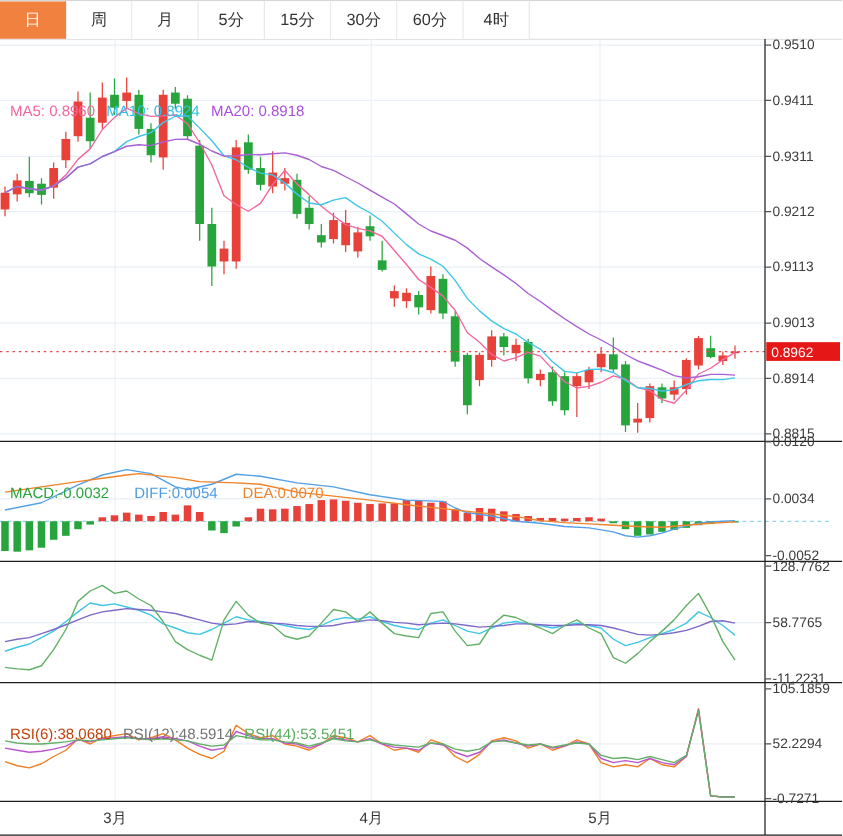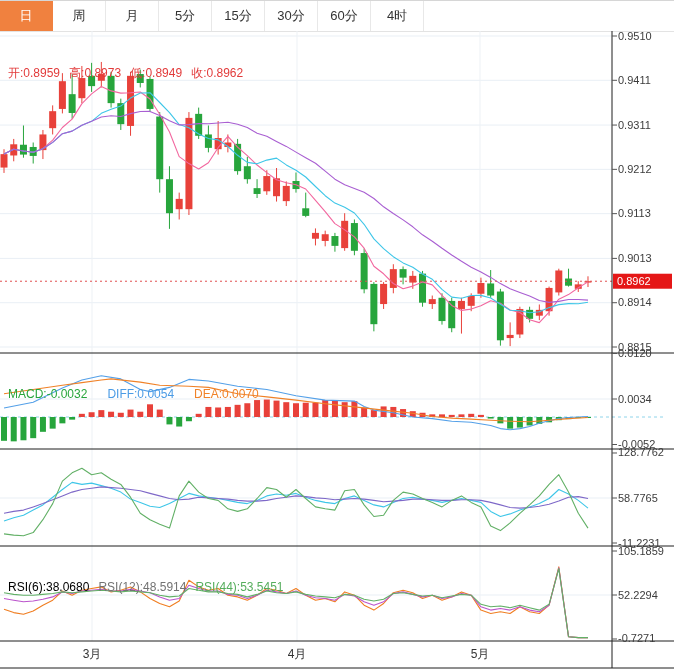--- a/index.html
+++ b/index.html
@@ -14,21 +14,21 @@
   svg{position:absolute;left:0;top:0;}
   .hdr{position:absolute;display:flex;gap:9px;font-size:12px;white-space:nowrap;pointer-events:none;}
   .hdr span{font-weight:400;}
   .r1{left:8px;top:34px;}
   .r2{left:8px;top:51px;}
   .rmacd{left:8px;top:356px;gap:20px;}
   .rkdj{left:8px;top:452px;}
   .rrsi{left:8px;top:549px;}
   .c-red{color:#e23b3b;} .c-pink{color:#f2679f;} .c-cyan{color:#2fc0e4;} .c-purple{color:#a94fe0;}
   .c-green{color:#27a53c;} .c-blue{color:#4a9be5;} .c-orange{color:#f08228;}
-  .c-dpurple{color:#8468cf;} .c-rorange{color:#000000;} .c-magenta{color:#737373;} .c-jgreen{color:#55ad5c;}
+  .c-dpurple{color:#8468cf;} .c-rorange{color:#c2410c;} .c-magenta{color:#737373;} .c-jgreen{color:#55ad5c;}
 </style>
 </head>
 <body>
 
 <div class="app">
   <div class="tabbar">
     <div class="tab active">日</div>
     <div class="tab">周</div>
     <div class="tab">月</div>
     <div class="tab">5分</div>
@@ -308,25 +308,24 @@
           <line x1="612" y1="564" x2="617" y2="564" stroke="#555"></line>
           <text x="618" y="567.5" font-size="11" fill="#3c3c3c">52.2294</text>
           <line x1="612" y1="607.9984214024593" x2="617" y2="607.9984214024593" stroke="#555"></line>
           <text x="618" y="611.4984214024593" font-size="11" fill="#3c3c3c">-0.7271</text>
           <text x="92" y="627" font-size="12" fill="#333" text-anchor="middle">3月</text>
           <text x="297" y="627" font-size="12" fill="#333" text-anchor="middle">4月</text>
           <text x="480" y="627" font-size="12" fill="#333" text-anchor="middle">5月</text>
         </g>
       </svg>
 
-    <div class="hdr r1">
-      <span class="c-red">开:0.8959</span>
-      <span class="c-red">高:0.8973</span>
-      <span class="c-red">低:0.8949</span>
-      <span class="c-red">收:0.8962</span>
+    <div class="hdr r2">
+      <span class="c-pink">MA5: 0.8960</span>
+      <span class="c-cyan">MA10: 0.8924</span>
+      <span class="c-purple">MA20: 0.8918</span>
     </div>
     <div class="hdr rmacd">
       <span class="c-green">MACD:-0.0032</span>
       <span class="c-blue">DIFF:0.0054</span>
       <span class="c-orange">DEA:0.0070</span>
     </div>
     <div class="hdr rrsi">
       <span class="c-rorange">RSI(6):38.0680</span>
       <span class="c-magenta">RSI(12):48.5914</span>
       <span class="c-jgreen">RSI(44):53.5451</span>

